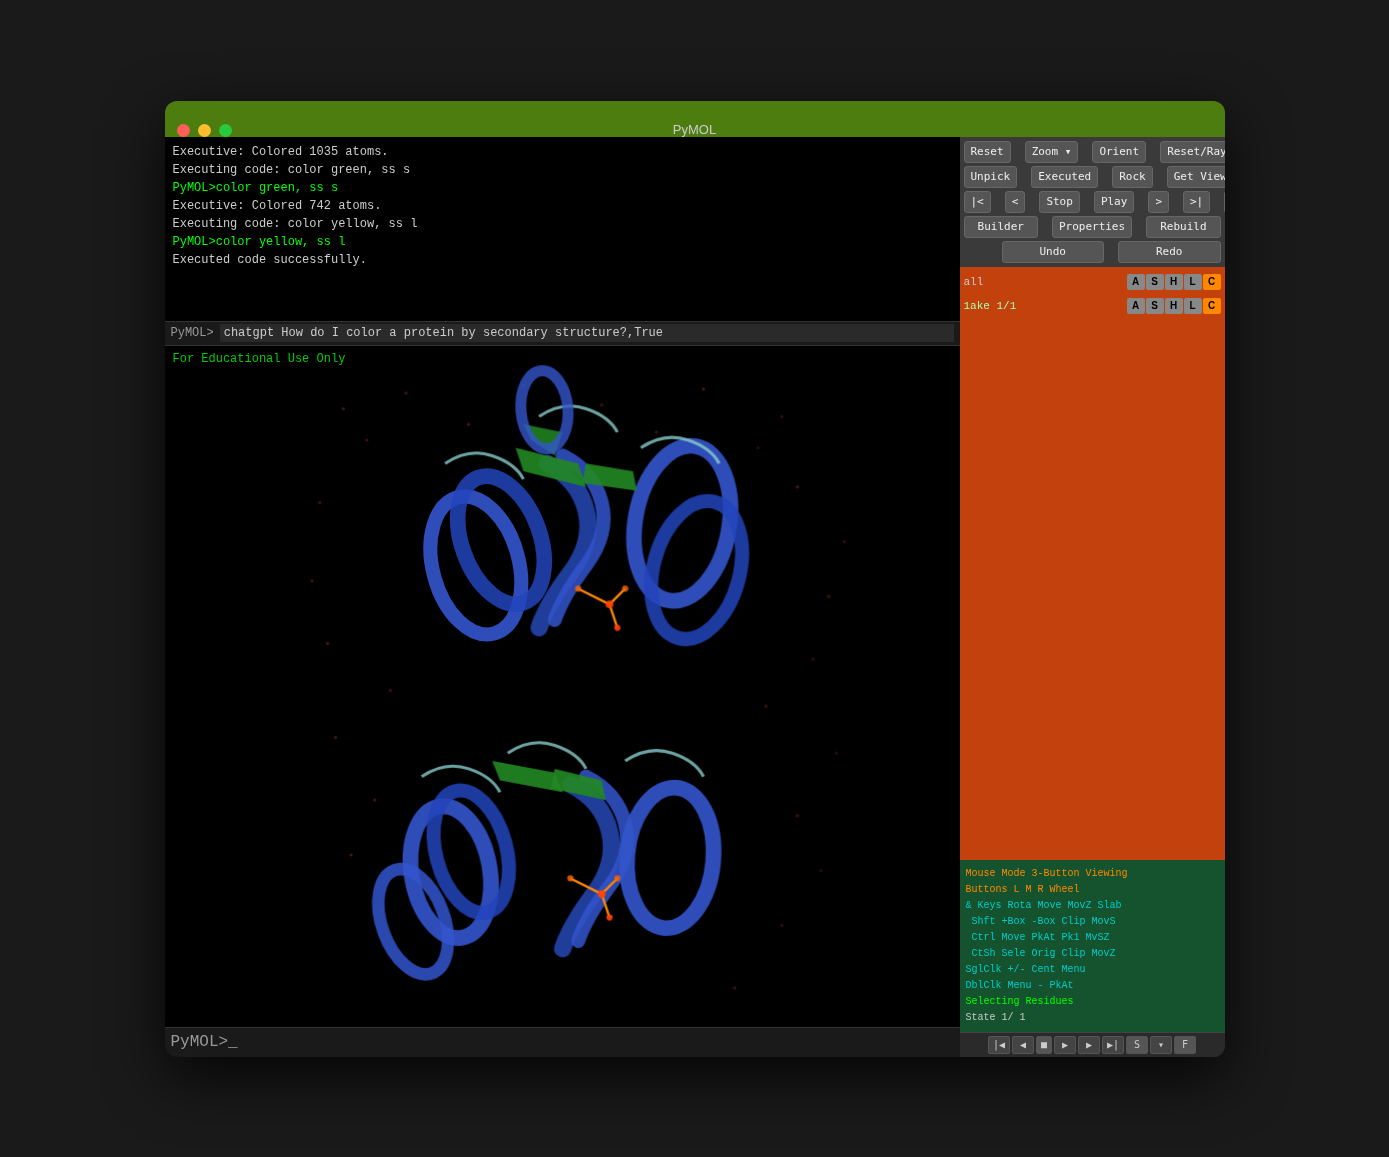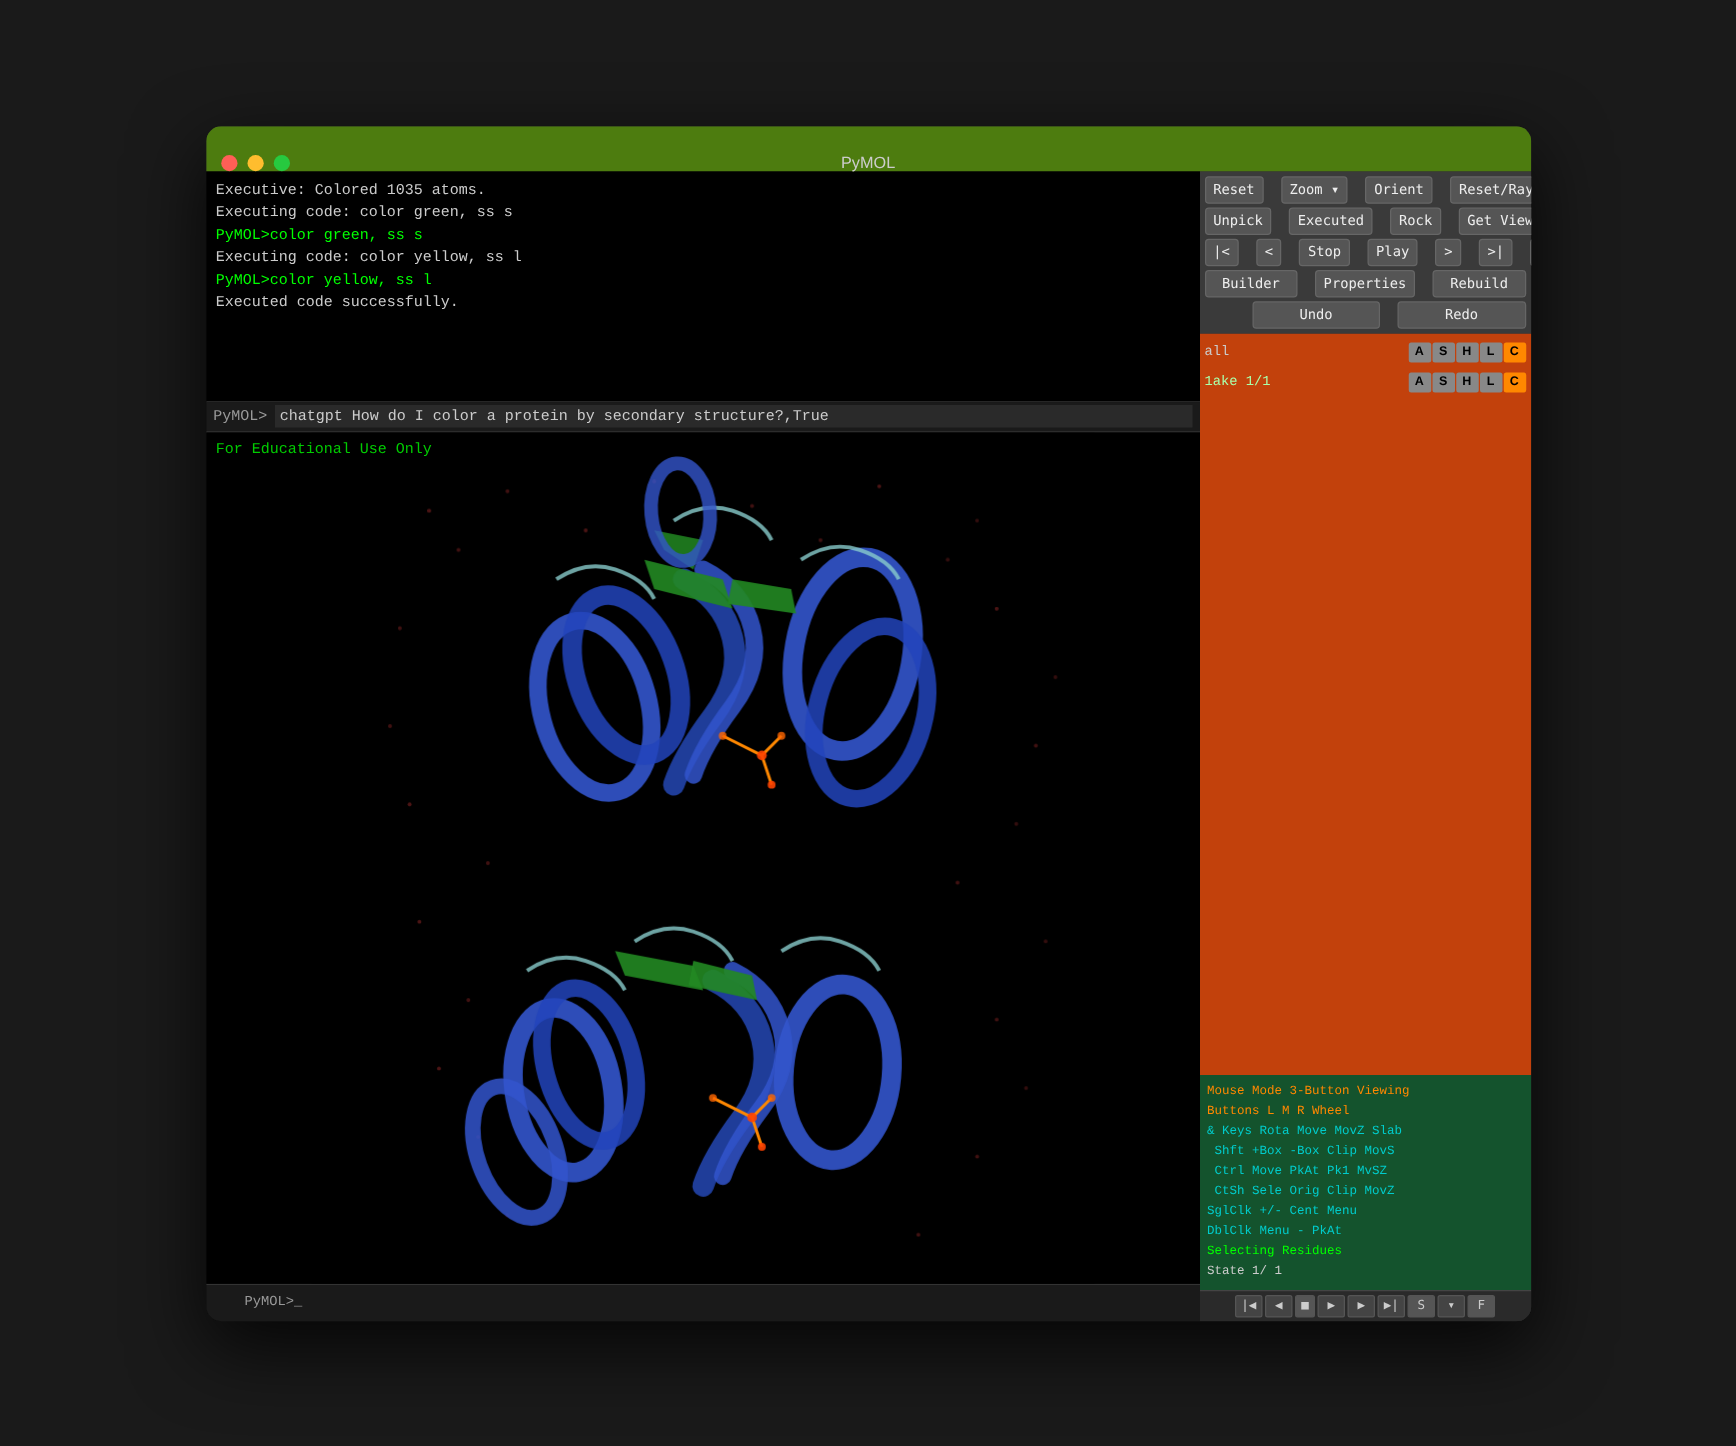--- a/index.html
+++ b/index.html
@@ -112,23 +112,22 @@
     .cmdline-bar {
       background: #1a1a1a;
       display: flex;
       align-items: center;
       padding: 4px 6px;
       border-top: 1px solid #333;
       height: 30px;
     }
     .cmdline-prompt {
       color: #999;
-      font-size: 11px;
-      font-family: 'Courier New', monospace;
-      margin-left: 25px;
+      font-size: 16px;
+      font-family: 'Courier New', monospace;
     }
     .right-panel {
       width: 265px;
       background: #2d2d2d;
       display: flex;
       flex-direction: column;
     }
     .toolbar {
       background: #3a3a3a;
       padding: 4px;
@@ -257,20 +256,21 @@
   </div>
 
   <div class="main-content">
 
     <div class="left-panel">
 
       <div class="console-area">
         <div class="console-line normal"> Executive: Colored 1035 atoms.</div>
         <div class="console-line normal"> Executing code: color green, ss s</div>
         <div class="console-line green">PyMOL&gt;color green, ss s</div>
+        <div class="console-line normal"> Executive: Colored 742 atoms.</div>
         <div class="console-line normal"> Executing code: color yellow, ss l</div>
         <div class="console-line green">PyMOL&gt;color yellow, ss l</div>
         <div class="console-line normal"> Executed code successfully.</div>
       </div>
 
       <div class="input-bar">
         <span class="input-prompt">PyMOL&gt;</span>
         <input class="input-field" value="chatgpt How do I color a protein by secondary structure?,True" style="">
       </div>
 

